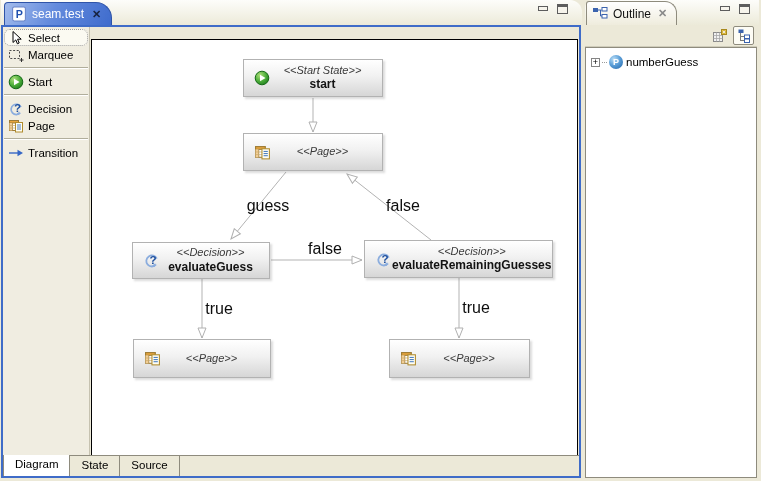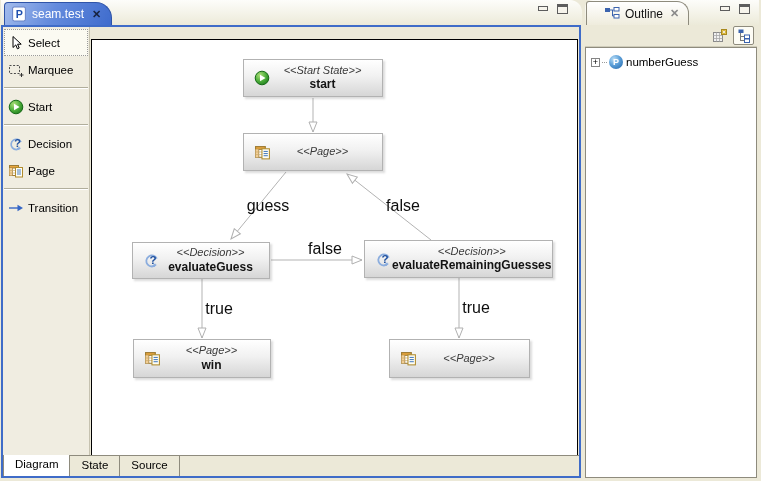--- a/index.html
+++ b/index.html
@@ -36,21 +36,21 @@
   .editor-body {
     position:absolute; left:1px; top:25px; width:580px; height:453px;
     border:2px solid #3f6cc8; background:#ece9d8;
   }
 
   
   .palette {
     position:absolute; left:0; top:0; bottom:21px; width:87px;
     background:#f0ede1; border-right:1px solid #c6c2b0; padding-top:2px;
   }
-  .palette-item { display:flex; align-items:center; gap:4px; height:27px; padding-left:4px; margin:0 1px; cursor:default; }
+  .palette-item { display:flex; align-items:center; gap:4px; height:17px; padding-left:4px; margin:0 1px; cursor:default;border-radius:6px; }
   .palette-item.selected { background:#fbfaf2; outline:1px dotted #9a9a9a; outline-offset:-1px; }
   .palette-item .p-label { white-space:nowrap; font-size:11.5px; }
   .palette-divider { height:0; border-top:1px solid #b1ae9c; border-bottom:1px solid #ffffff; margin:4px 1px; }
   .p-ico { width:16px; height:16px; flex:0 0 auto; display:flex; align-items:center; justify-content:center; }
 
   
   .canvas {
     position:absolute; left:88px; top:12px; width:487px; height:427px;
     background:#fff; border:1px solid #000;
   }
@@ -77,21 +77,21 @@
   }
   .page-tab { padding:3px 11px 0; border-right:1px solid #8e8b7d; font-size:11.5px; }
   .page-tab.active { background:#ffffff; border-left:1px solid #8e8b7d; margin-top:-1px; }
 
   
   .outline-part { position:absolute; left:585px; top:0; width:174px; height:479px; }
   .outline-tabstrip { position:absolute; left:0; top:0; right:0; height:25px;
     background:linear-gradient(#fdfdfa,#ecead9); border-top-left-radius:8px; }
   .outline-tab {
     position:absolute; left:1px; top:1px; height:24px;
-    display:flex; align-items:center; gap:5px; padding:0 9px 0 17px;
+    display:flex; align-items:center; gap:5px; padding:0 9px 0 5px;
     background:linear-gradient(#ffffff,#efecdd);
     border:1px solid #8e8b7d; border-bottom:none; border-radius:3px 12px 0 0;
   }
   .outline-tab .tab-label { font-size:12px; color:#111; }
   .outline-close { color:#8a8a8a; font-weight:bold; font-size:11px; margin-left:2px; }
 
   .outline-toolbar {
     position:absolute; left:0; right:2px; top:25px; height:22px;
     display:flex; justify-content:flex-end; align-items:center; gap:3px; padding-right:3px;
     border-bottom:1px solid #cfccba;
@@ -308,21 +308,20 @@
                 <line x1="1.5" y1="7.5" x2="10.5" y2="7.5" stroke="#c9a96a" stroke-width="0.7"></line>
                 <line x1="1.5" y1="10" x2="10.5" y2="10" stroke="#c9a96a" stroke-width="0.7"></line>
                 <rect x="7.5" y="4.5" width="7" height="9.5" fill="#fffef4" stroke="#b08c2e"></rect>
                 <line x1="9" y1="7" x2="13" y2="7" stroke="#4a7ec0"></line>
                 <line x1="9" y1="9" x2="13" y2="9" stroke="#4a7ec0"></line>
                 <line x1="9" y1="11" x2="13" y2="11" stroke="#4a7ec0"></line>
               </svg>
           </span>
           <span class="n-text">
             <span class="stereo">&lt;&lt;Page&gt;&gt;</span>
-            <span class="nname">win</span>
           </span>
         </div>
 
         <div class="node" style="left:297px; top:299px; width:141px; height:39px;">
           <span class="n-icon">
             <svg width="17" height="17" viewBox="0 0 16 16">
                 <rect x="1.5" y="2.5" width="9" height="10" fill="#fff" stroke="#9c7b36"></rect>
                 <rect x="1.5" y="2.5" width="9" height="2.5" fill="#e9a63d" stroke="#9c7b36"></rect>
                 <rect x="1.5" y="5" width="3" height="7.5" fill="#f3cf96"></rect>
                 <line x1="4.5" y1="5" x2="4.5" y2="12.5" stroke="#9c7b36" stroke-width="0.7"></line>

